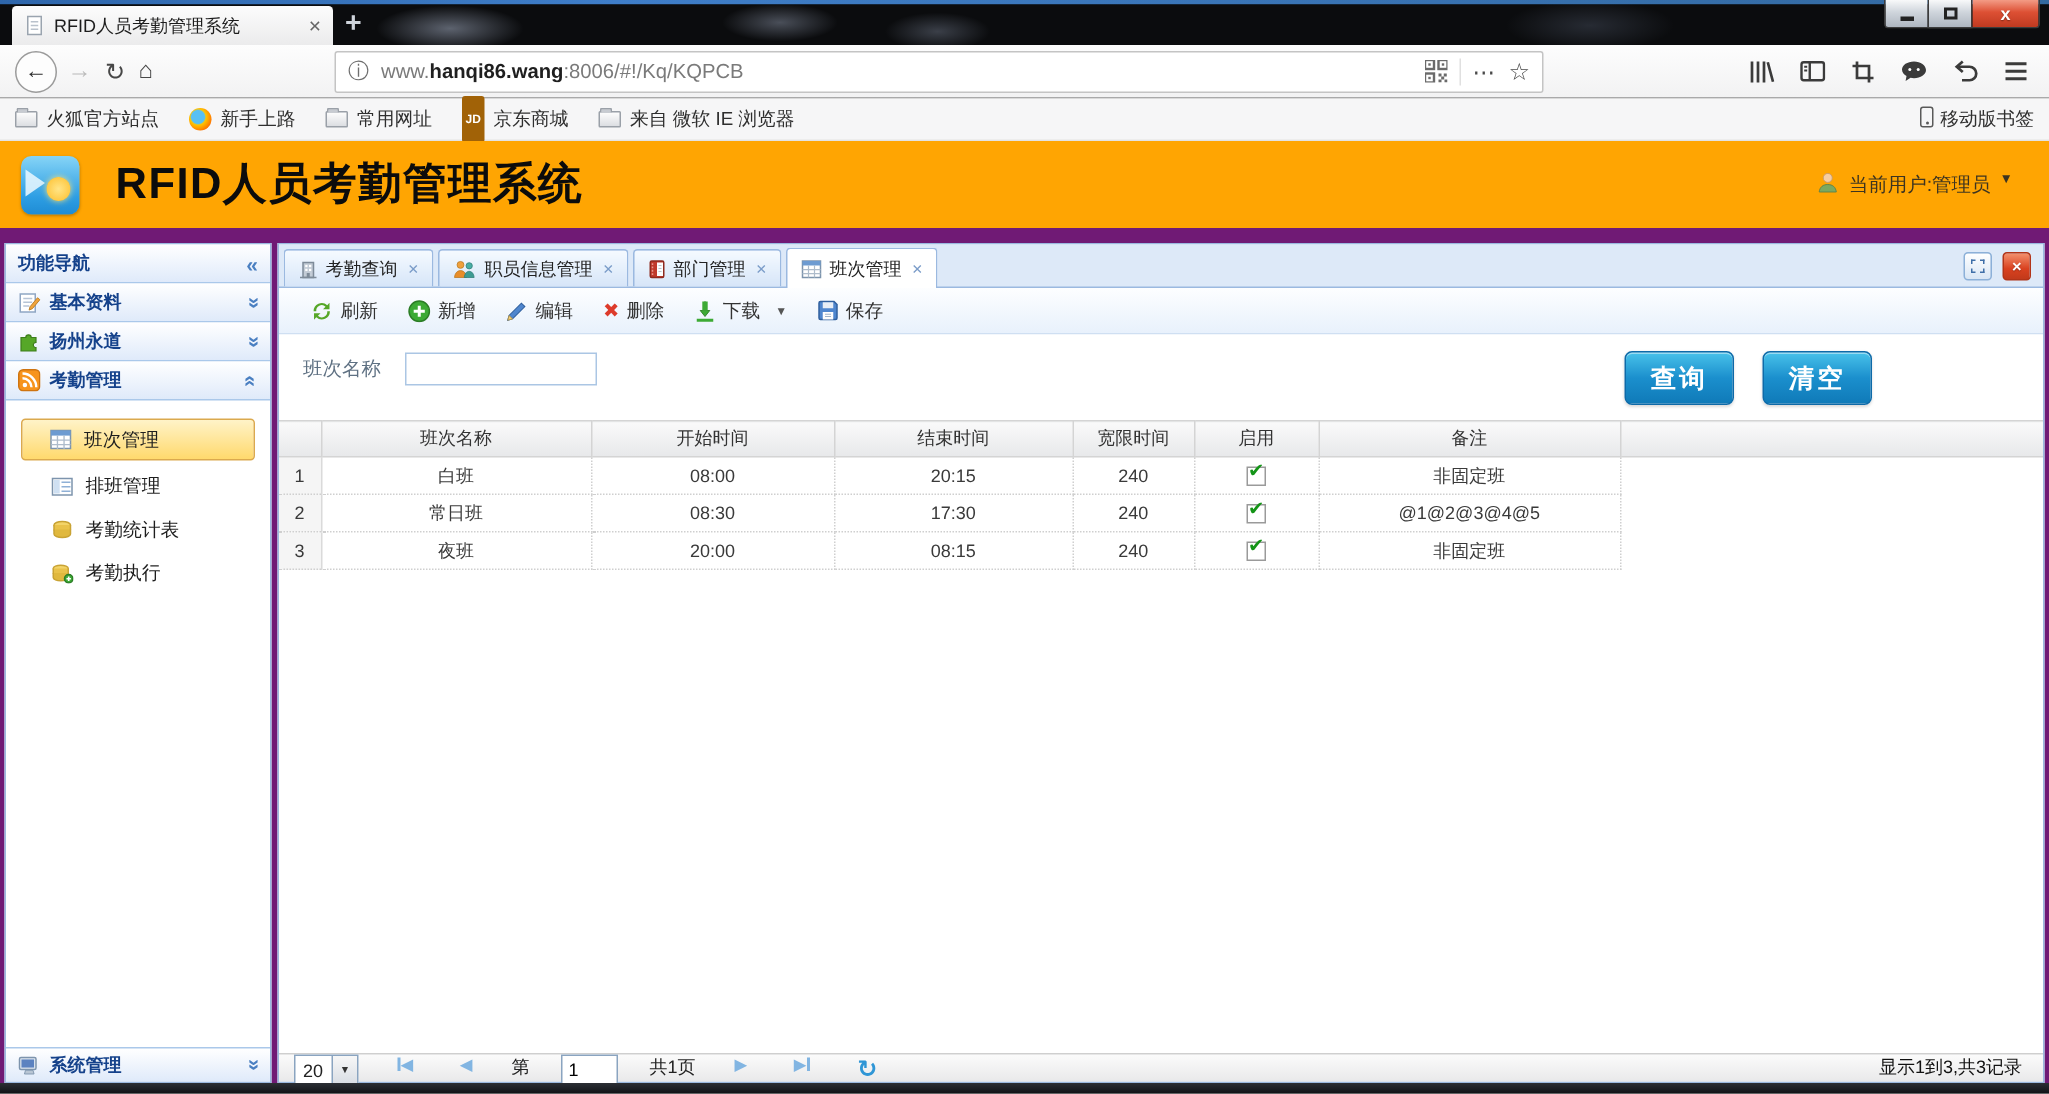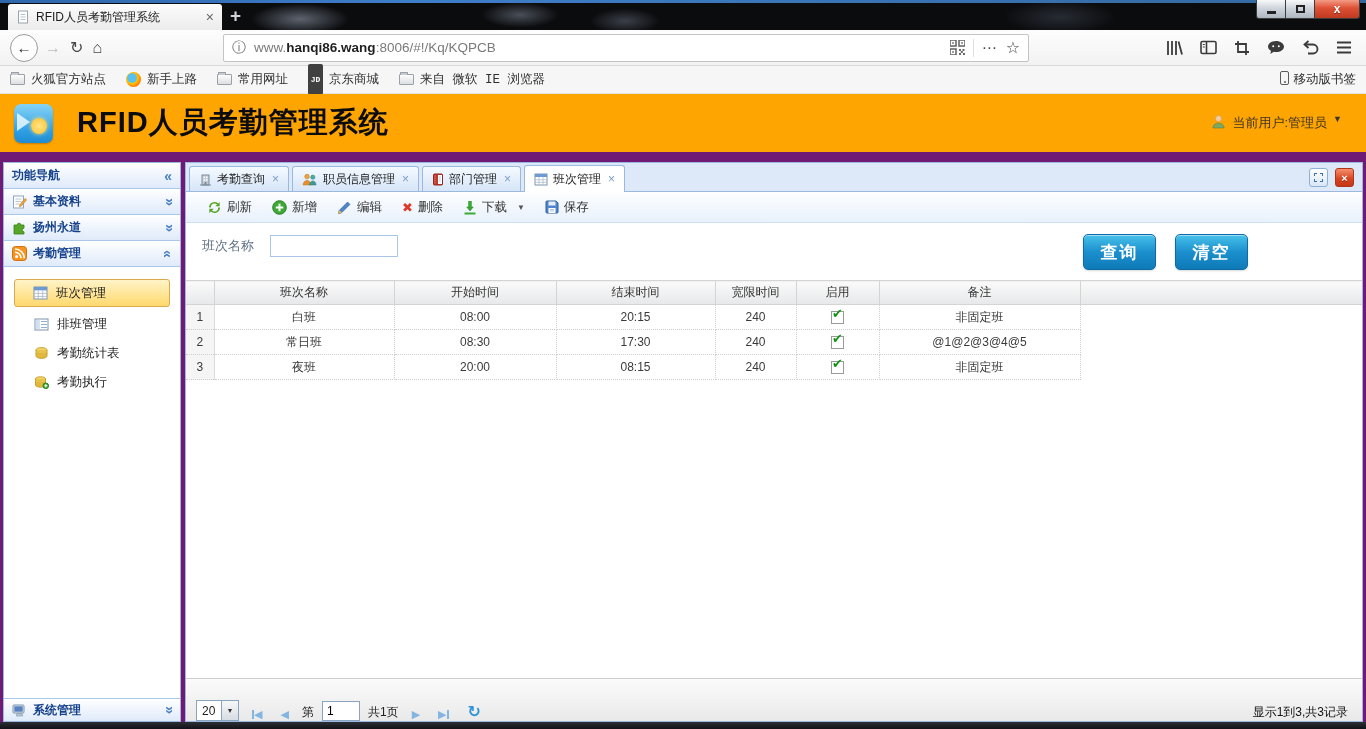--- a/index.html
+++ b/index.html
@@ -66,29 +66,29 @@
   .urlbar .sep { width:1px; height:18px; background:#e0e0e0; }
   .urlbar .dots { font-size:15px; color:#4a4a4a; letter-spacing:1px; }
   .urlbar .star { font-size:16px; color:#4a4a4a; }
   .nav-right { margin-left:auto; display:flex; align-items:center; gap:17px; padding-right:4px; }
 
   
   .bookmarks {
     height:28px; background:#f6f6f7; border-bottom:1px solid #e3e3e4;
     display:flex; align-items:center; padding:0 10px; gap:20px; font-size:12.5px; color:#2f2f2f;
   }
-  .bm { display:flex; align-items:center; gap:6px;font-family:Liberation Mono, monospace; }
+  .bm { display:flex; align-items:center; gap:6px; }
   .folder {
     width:15px; height:11px; border:1px solid #9aa0a8; border-radius:1px;
     background:linear-gradient(#fdfdfd,#dcdee2); position:relative;
   }
   .folder::before { content:""; position:absolute; top:-3px; left:0; width:6px; height:2px; background:#c7cbd1; border:1px solid #9aa0a8; border-bottom:none; border-radius:1px 1px 0 0; }
   .ffx { width:15px; height:15px; border-radius:50%;
     background:radial-gradient(circle at 40% 40%, #59c0f2 0 34%, #ffc400 42%, #ff7a00 72%, #e65100 100%); }
-  .jd { width:15px; height:31px; background:#404040; border-radius:2px; color:#fff; font-size:8px; font-weight:bold; display:flex; align-items:center; justify-content:center; }
+  .jd { width:15px; height:31px; background:#a16207; border-radius:2px; color:#fff; font-size:8px; font-weight:bold; display:flex; align-items:center; justify-content:center; }
   .bm-right { margin-left:auto; display:flex; align-items:flex-start; gap:5px; }
   .phone { width:9px; height:14px; border:1px solid #5a5a5a; border-radius:2px; position:relative; }
   .phone::after { content:""; position:absolute; bottom:1px; left:3px; width:2px; height:2px; background:#5a5a5a; border-radius:50%; }
 
   
   .app-header { height:58px; background:#ffa502; display:flex; align-items:center; padding:0 14px; }
   .logo {
     width:39px; height:39px; border-radius:7px;
     background:linear-gradient(#86d4f6,#2d9ee4 70%,#1f8cd4);
     position:relative; overflow:hidden; box-shadow:0 1px 2px rgba(0,0,0,.25);
@@ -169,23 +169,23 @@
     border-top:1px solid #d4d4d4; border-bottom:1px solid #d4d4d4; border-right:1px solid #d4d4d4;
   }
   .grid th.filler { border-right:none; }
   .grid td { height:25px; text-align:center; border-bottom:1px dotted #cfcfcf; border-right:1px dotted #cfcfcf; color:#3a3a3a; }
   .grid td.rownum { background:#f5f5f5; border-right:1px solid #dadada; }
   .grid td.filler { border:none; background:#fff; }
   .cbx { display:inline-block; width:13px; height:13px; border:1px solid #9a9a9a; background:#fff; position:relative; vertical-align:middle; }
   .cbx .cm { position:absolute; left:0px; top:-5px; color:#149417; font-size:13px; font-weight:bold; line-height:14px; }
 
   .pager {
-    height:43px; flex:0 0 auto; margin-top:auto;
+    height:19px; flex:0 0 auto; margin-top:auto;
     background:linear-gradient(#fbfbfb,#e9e9ea); border-top:1px solid #cfcfcf;
-    display:flex; align-items:flex-end; padding:0 10px; gap:8px; font-size:12px; color:#222;
+    display:flex; align-items:flex-start; padding:0 10px; gap:21px; font-size:12px; color:#222;
   }
   .psel { display:flex; height:21px; border:1px solid #8aa4c0; background:#fff; }
   .psel .val { width:24px; display:flex; align-items:center; padding-left:5px; }
   .psel .dd { width:17px; border-left:1px solid #8aa4c0; background:linear-gradient(#f7f7f7,#d8dde4); display:flex; align-items:center; justify-content:center; font-size:7px; color:#333; }
   .pnav { color:#82b5e2; font-size:11px; display:flex; align-items:center; margin:0 5px; }
   .pnav .vbar { width:2px; height:9px; background:#82b5e2; }
   .page-input { width:38px; height:20px; border:1px solid #8aa4c0; font-size:12px; padding:0 4px; outline:none; }
   .preload { color:#2f96d6; font-size:16px; font-weight:bold; margin-left:6px; }
   .pager-summary { margin-left:auto; padding-right:4px; color:#111; }
 

